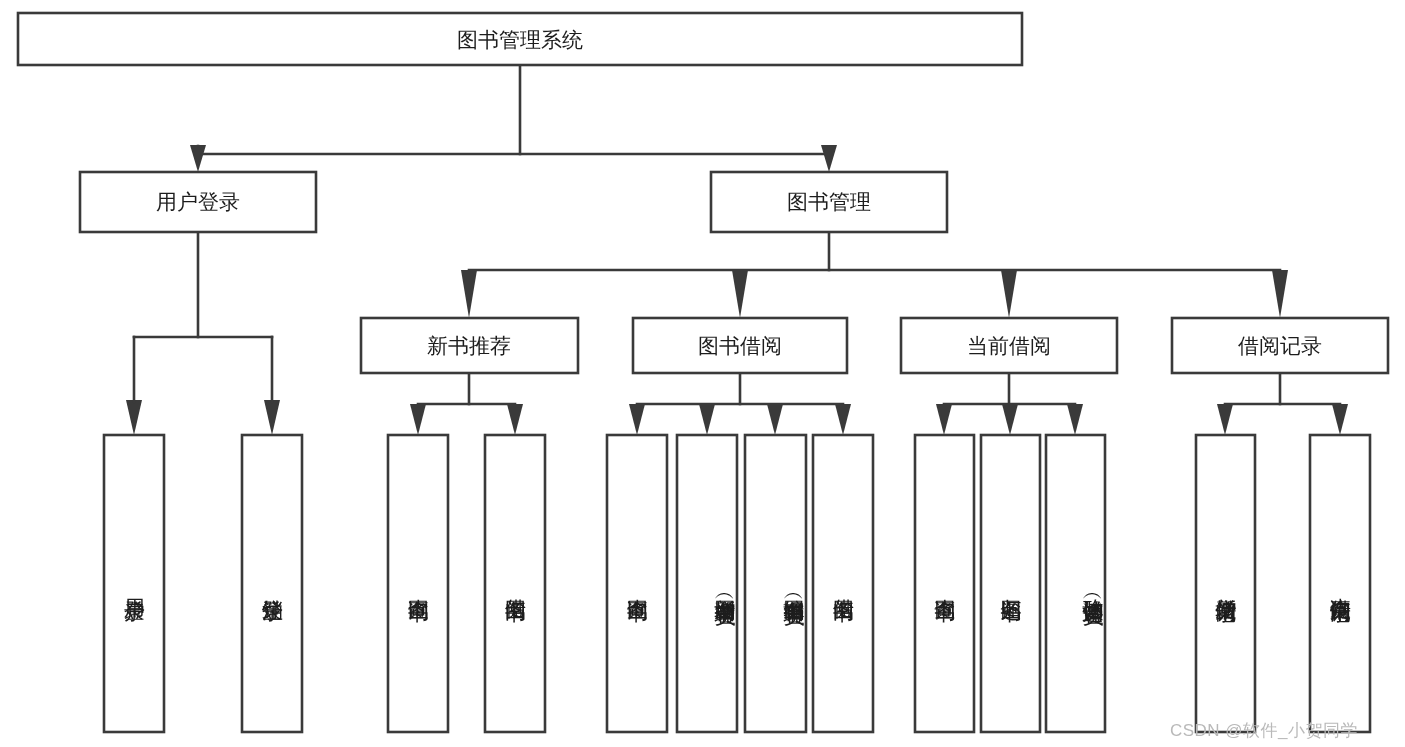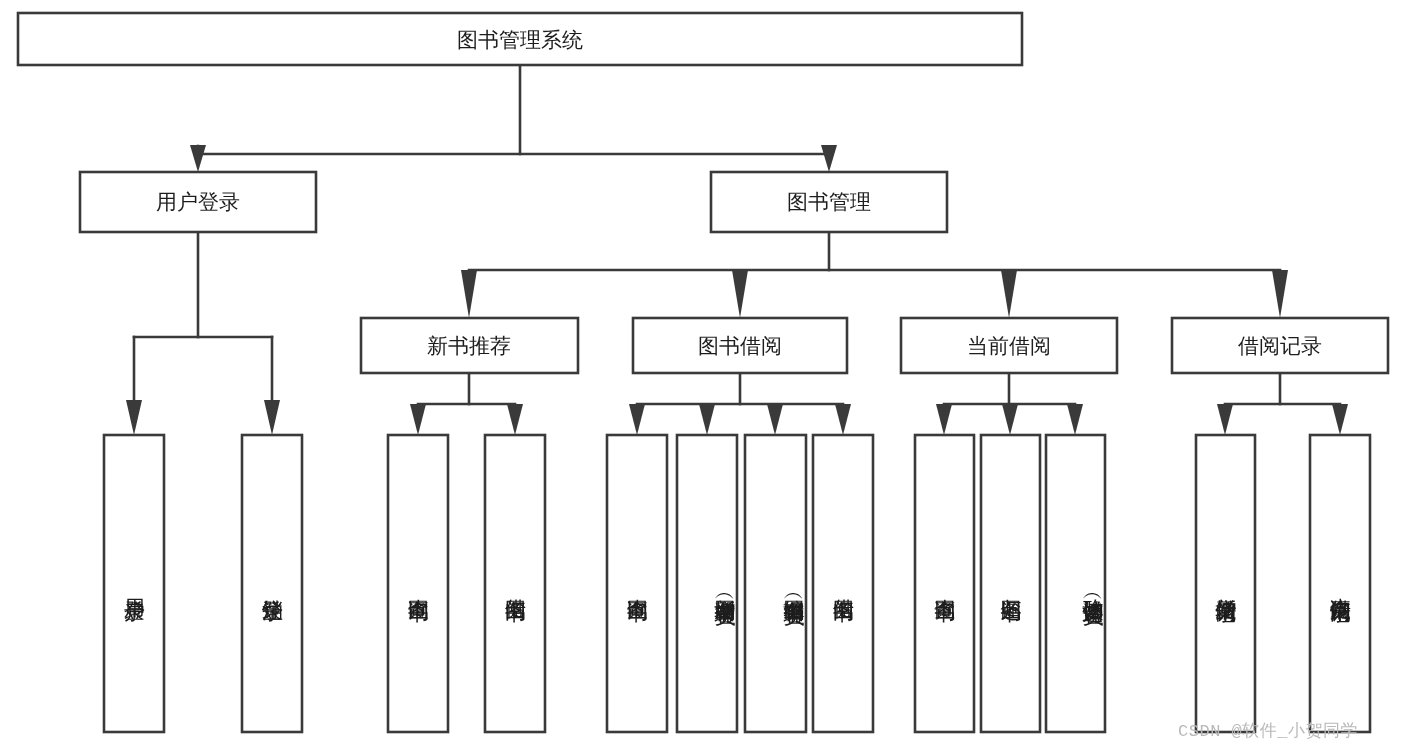--- a/index.html
+++ b/index.html
@@ -59,21 +59,21 @@
     color: #1d1d1d;
     letter-spacing: 1px;
     text-align: center;
     white-space: nowrap;
     pointer-events: none;
   }
   .watermark {
     position: absolute;
     right: 8px;
     bottom: 5px;
-    font-family: Liberation Mono, monospace;
+    font-family: Liberation Sans, sans-serif;
     font-size: 17px;
     color: #b9b9b9;
     letter-spacing: 0.5px;
     user-select: none;
   }
 </style>
 </head>
 <body>
 
 <div id="diagram-root">

